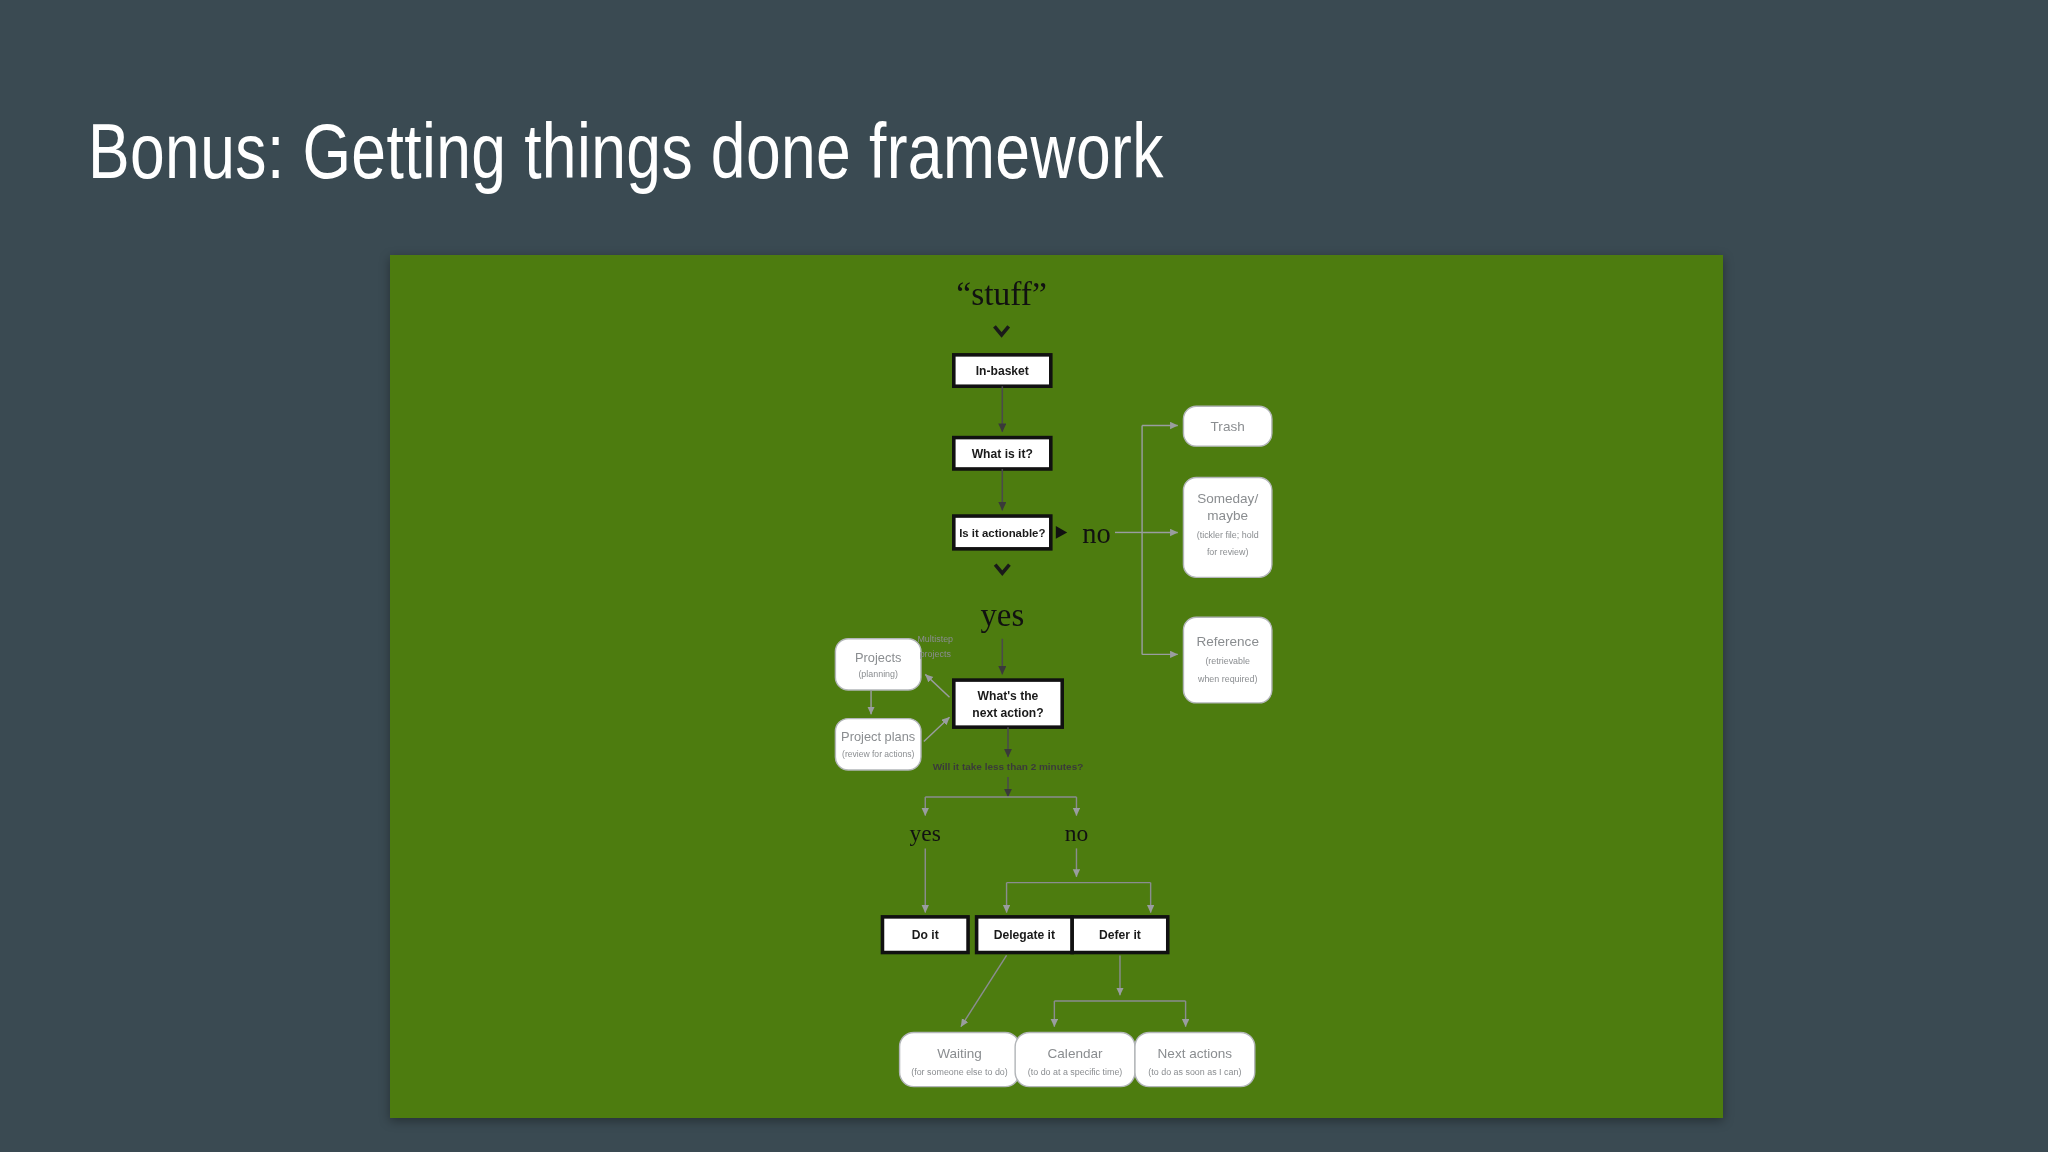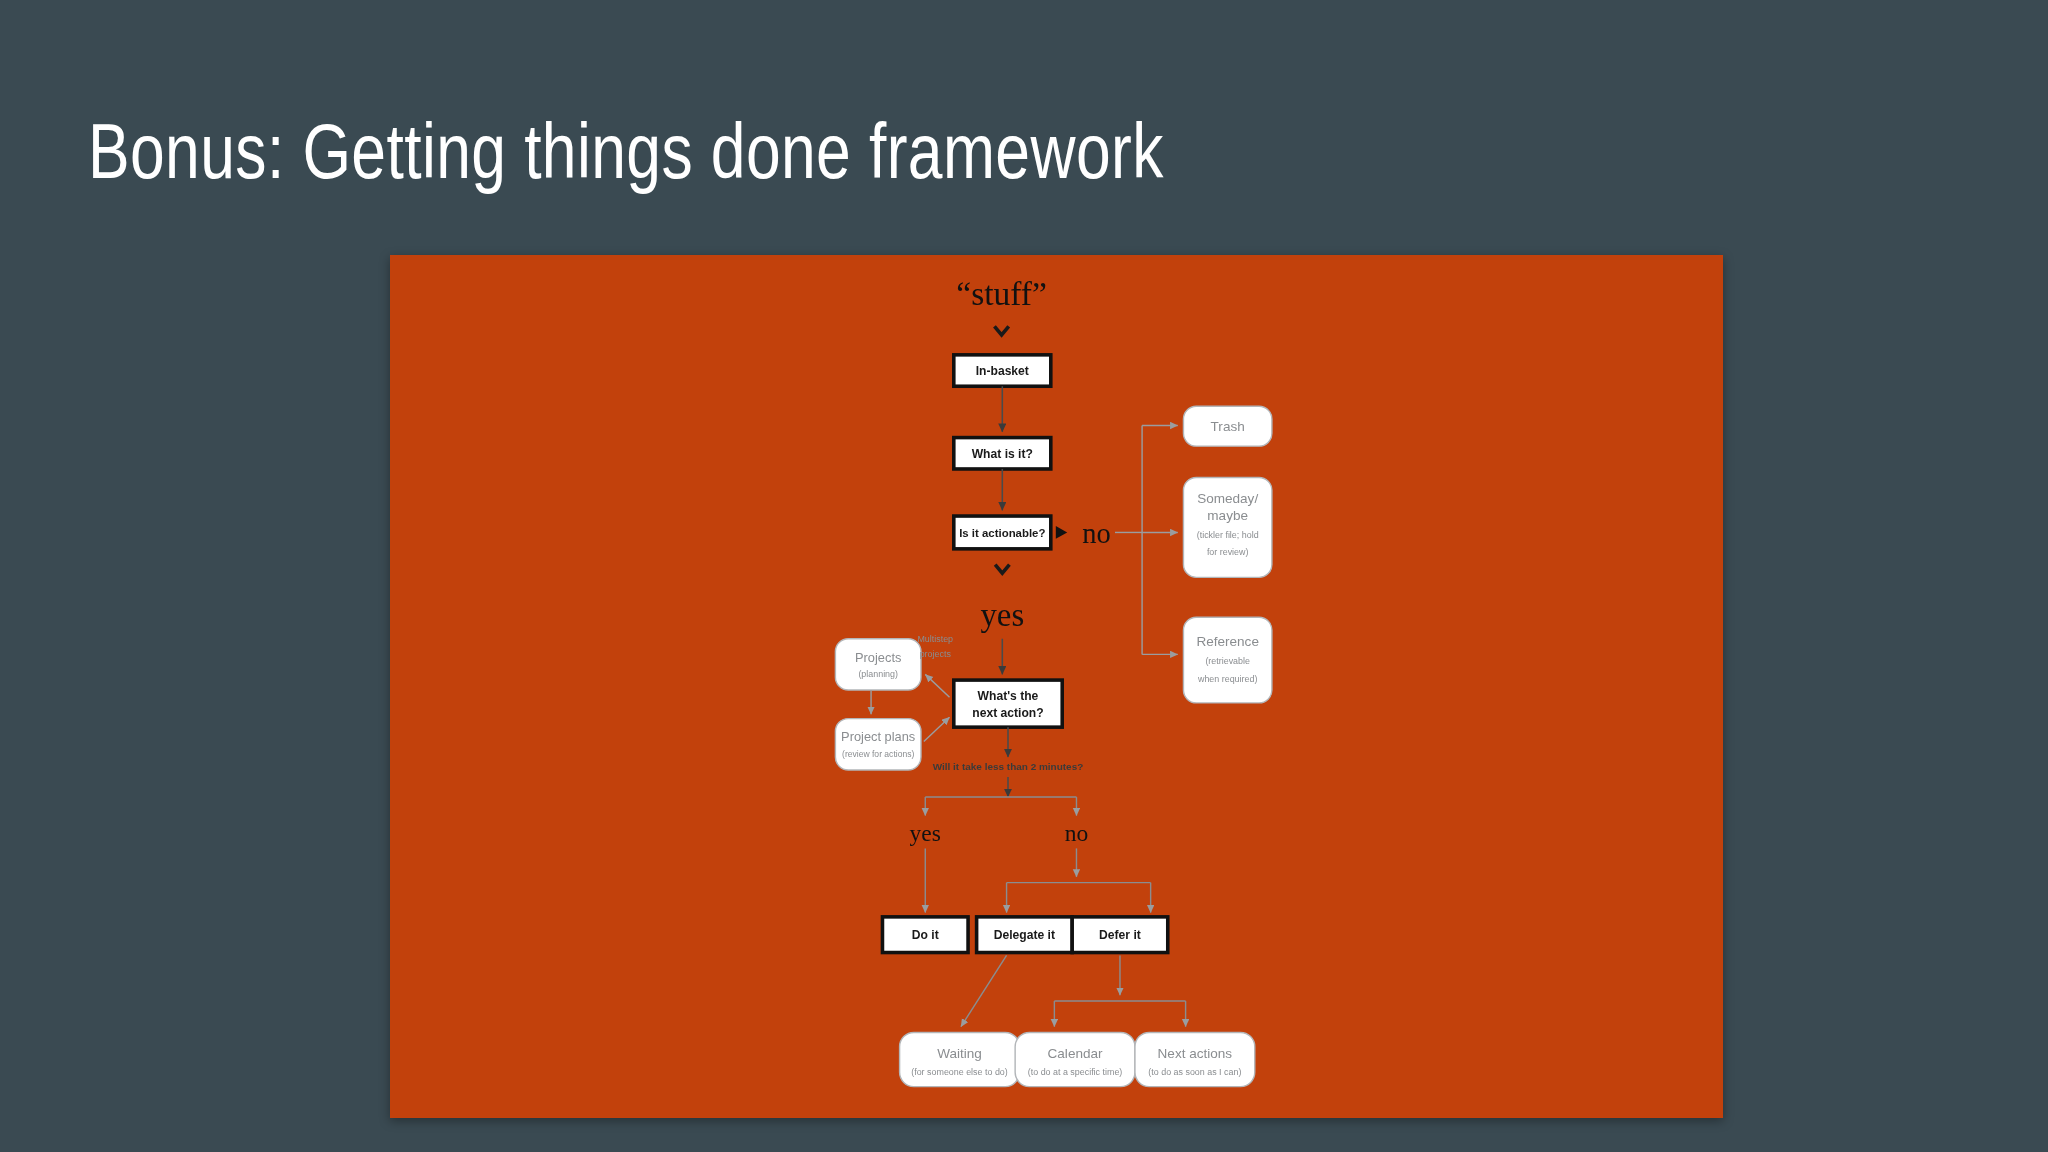--- a/index.html
+++ b/index.html
@@ -43,21 +43,21 @@
   .t-soft{fill:#8a8d90;}
   .t-label{fill:#3a3a3a;font-weight:700;}
 </style>
 </head>
 <body style="background: rgb(58, 74, 82);">
 
 <div class="slide">
 
   <div class="slide-title">Bonus: Getting things done framework</div>
 
-  <div class="card" style="background: #c2410c;">
+  <div class="card" style="background: #4d7c0f;">
     <div class="diagram">
       <svg viewBox="380 40 700 1210" preserveAspectRatio="xMidYMid meet">
         <defs>
           <marker id="ah-dark" markerWidth="7" markerHeight="7" refX="5.4" refY="2.6" orient="auto" markerUnits="strokeWidth">
             <path d="M0,0 L5.6,2.6 L0,5.2 z" fill="#3a3a3a"></path>
           </marker>
           <marker id="ah-soft" markerWidth="7" markerHeight="7" refX="5.4" refY="2.6" orient="auto" markerUnits="strokeWidth">
             <path d="M0,0 L5.6,2.6 L0,5.2 z" fill="#9a9da0"></path>
           </marker>
         </defs>

